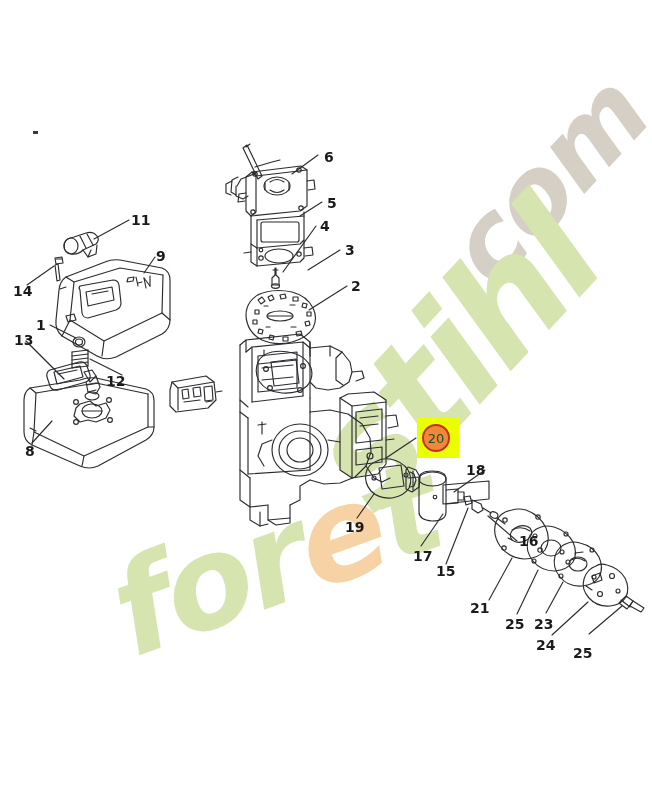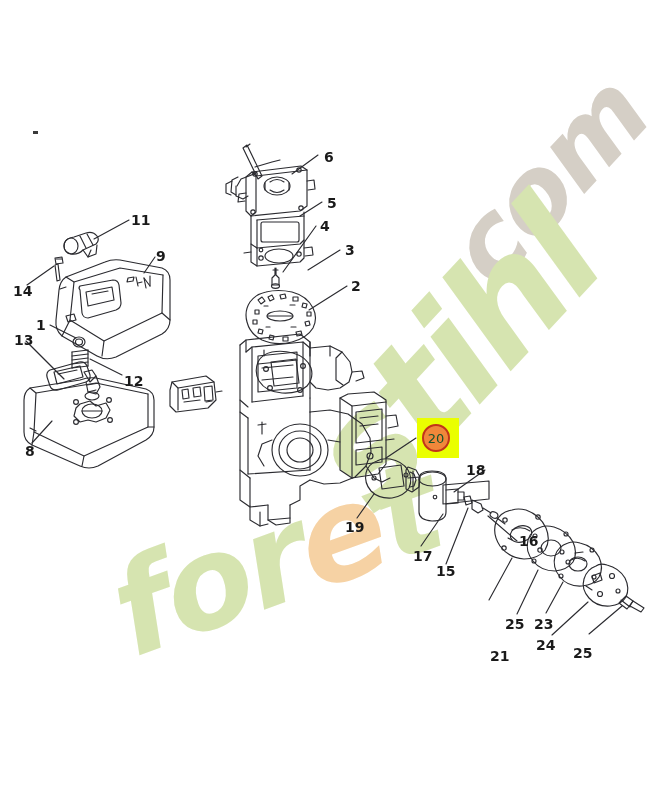--- a/index.html
+++ b/index.html
@@ -519,28 +519,28 @@
   <div id="callout-layer">
       <div class="callout-num" style="left: 351px; top: 279px;">2</div>
       <div class="callout-num" style="left: 345px; top: 243px;">3</div>
       <div class="callout-num" style="left: 320px; top: 219px;">4</div>
       <div class="callout-num" style="left: 327px; top: 196px;">5</div>
       <div class="callout-num" style="left: 324px; top: 150px;">6</div>
       <div class="callout-num" style="left: 25px; top: 444px;">8</div>
       <div class="callout-num" style="left: 156px; top: 249px;">9</div>
       <div class="callout-num" style="left: 14px; top: 333px;">13</div>
       <div class="callout-num" style="left: 131px; top: 213px;">11</div>
-      <div class="callout-num" style="left: 124px; top: 374px;">12</div>
+      <div class="callout-num" style="left: 106px; top: 374px;">12</div>
       <div class="callout-num" style="left: 36px; top: 318px;">1</div>
       <div class="callout-num" style="left: 13px; top: 284px;">14</div>
       <div class="callout-num" style="left: 436px; top: 564px;">15</div>
       <div class="callout-num" style="left: 519px; top: 534px;">16</div>
       <div class="callout-num" style="left: 413px; top: 549px;">17</div>
       <div class="callout-num" style="left: 466px; top: 463px;">18</div>
       <div class="callout-num" style="left: 345px; top: 520px;">19</div>
-      <div class="callout-num" style="left: 490px; top: 601px; margin-top: 48px;">21</div>
+      <div class="callout-num" style="left: 470px; top: 601px;">21</div>
       <div class="callout-num" style="left: 505px; top: 617px;">25</div>
       <div class="callout-num" style="left: 534px; top: 617px;">23</div>
       <div class="callout-num" style="left: 536px; top: 638px;">24</div>
       <div class="callout-num" style="left: 573px; top: 638px; margin-top: 8px;">25</div>
     </div>
 
 </div>
 
 </body></html>

